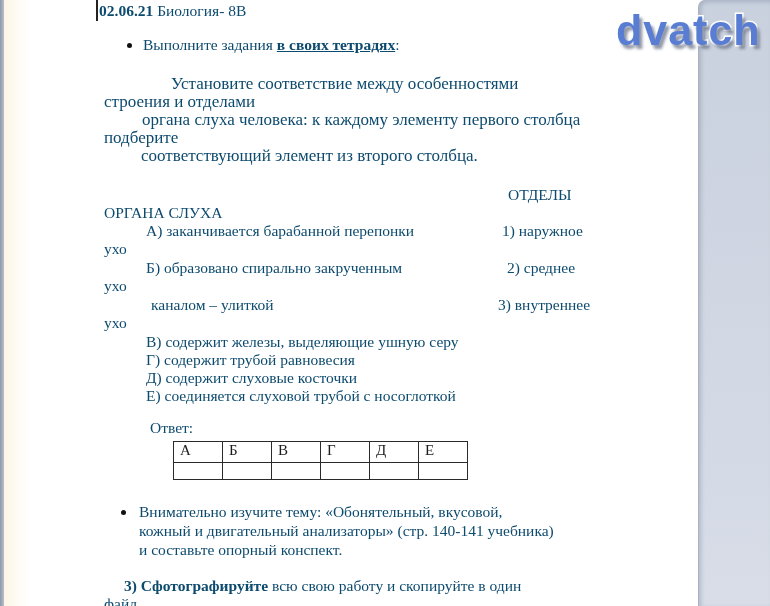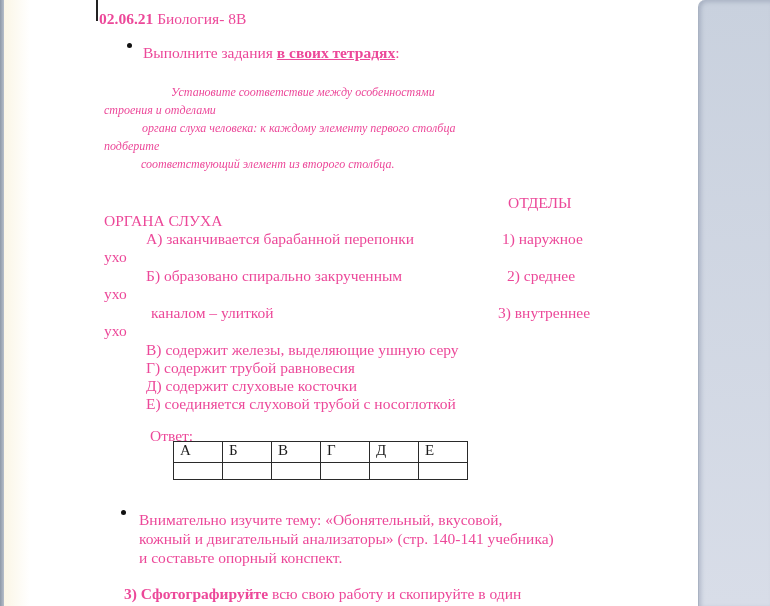--- a/index.html
+++ b/index.html
@@ -16,22 +16,22 @@
   .left-fade{position:absolute;left:4px;top:0;width:26px;height:606px;
     background:linear-gradient(to right,#fbf6e6,#ffffff);}
 
   
   .right-panel{position:absolute;left:698px;top:0;width:72px;height:606px;
     background:linear-gradient(to bottom,#c9d1de,#d8dde8);
     border-left:1px solid #a9b2c2;border-top-left-radius:7px;
     box-shadow:inset 2px 2px 4px rgba(110,120,145,.35);}
 
   
-  .ln{position:absolute;white-space:nowrap;color:#ec4899;font-size:15.5px;line-height:18px;margin-top:8px;}
-  .it{font-style:italic;font-size:12px;}
+  .ln{position:absolute;white-space:nowrap;color:#0c4a6e;font-size:15.5px;line-height:18px;}
+  .it{font-size:17px;}
   .b{font-weight:bold;}
   .emph{font-weight:bold;text-decoration:underline;}
 
   .cursor-bar{position:absolute;left:96px;top:0;width:1.5px;height:21px;background:#222;}
 
   .dot{position:absolute;width:5px;height:5px;border-radius:50%;background:#111;}
 
   
   .answer-table{position:absolute;left:173px;top:441px;border-collapse:collapse;table-layout:fixed;}
   .answer-table td{
@@ -114,14 +114,15 @@
     </table>
 
   <div class="dot" style="left:121px;top:510px;"></div>
   <div class="ln" style="left:139px;top:503px;text-align:right;">Внимательно изучите тему: «Обонятельный, вкусовой,</div>
   <div class="ln" style="left:139px;top:522px;">кожный и двигательный анализаторы» (стр. 140-141 учебника)</div>
   <div class="ln" style="left:139px;top:541px;">и составьте опорный конспект.</div>
 
   <div class="ln" style="left:124px;top:577px;"><span class="b">3) Сфотографируйте</span><span> всю свою работу и скопируйте в один</span></div>
   <div class="ln" style="left:104px;top:595px;">файл</div>
 
+  <div class="watermark">dvatch</div>
 
 </div>
 
 </body></html>

